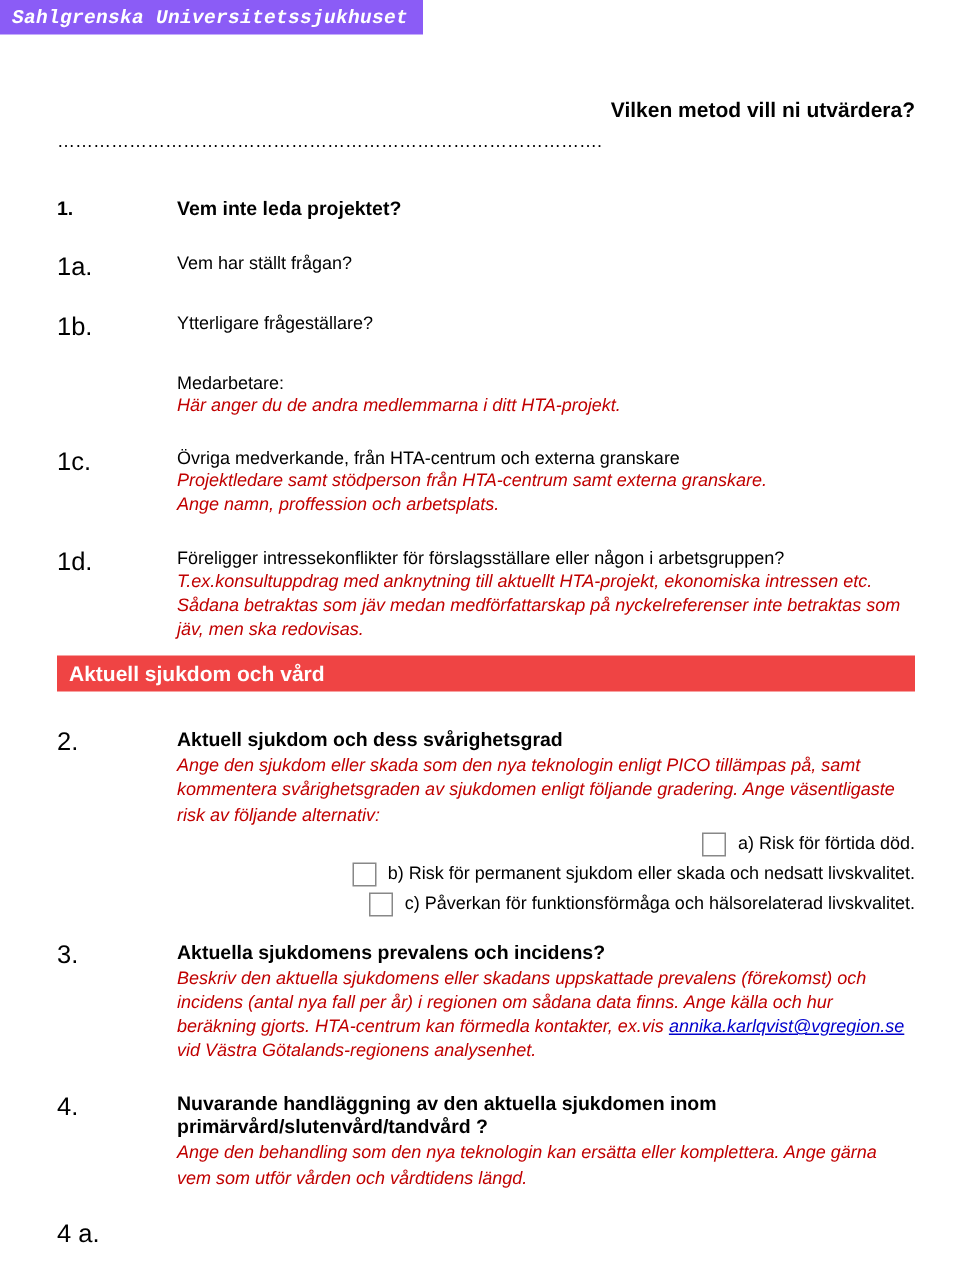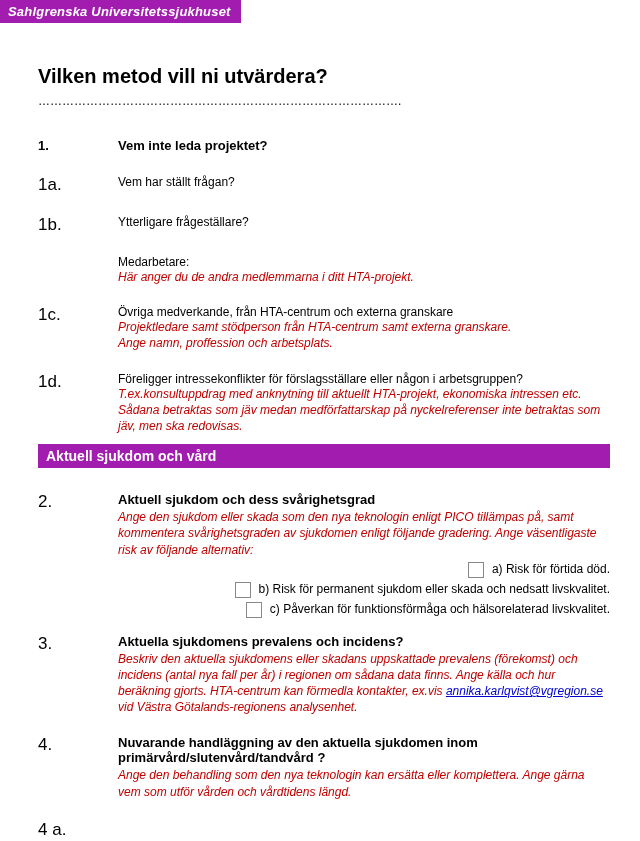--- a/index.html
+++ b/index.html
@@ -10,39 +10,40 @@
     font-size: 12px;
     color: #000;
     width: 640px;
   }
   .page {
     width: 640px;
     padding: 0 0 20px 0;
     box-sizing: border-box;
   }
   .banner {
-    background: #a21caf;
+    background: #8b5cf6;
     color: #fff;
     font-weight: bold;
     font-style: italic;
-    font-family: Liberation Sans, sans-serif;
+    font-family: Liberation Mono, monospace;
     padding: 4px 10px 4px 8px;
     display: inline-block;
     font-size: 13px;
     letter-spacing: 0.2px;
     margin-bottom: 0;
   }
   .content {
     padding: 0 30px 0 38px;
   }
   .title {
     font-weight: bold;
-    font-size: 20px;
+    font-size: 14px;
     margin-top: 42px;
     margin-bottom: 6px;
+    text-align: right;
   }
   .dotline {
     margin: 2px 0 30px 0;
     font-size: 12px;
     color:#000;
     white-space: nowrap;
     overflow:hidden;
   }
   .row {
     display: flex;
@@ -65,21 +66,21 @@
   }
   .red {
     color: #c00000;
     font-style: italic;
     font-size: 12px;
     line-height: 1.35;
   }
   .section-gap { height: 14px; }
   .section-gap-sm { height: 6px; }
   .bluebar {
-    background: #a21caf;
+    background: #ef4444;
     color: #fff;
     font-weight: bold;
     font-size: 14px;
     padding: 4px 8px;
     margin: 10px 0 24px 0;
   }
   .chk-line {
     display: flex;
     align-items: flex-start;
     margin: 4px 0;

